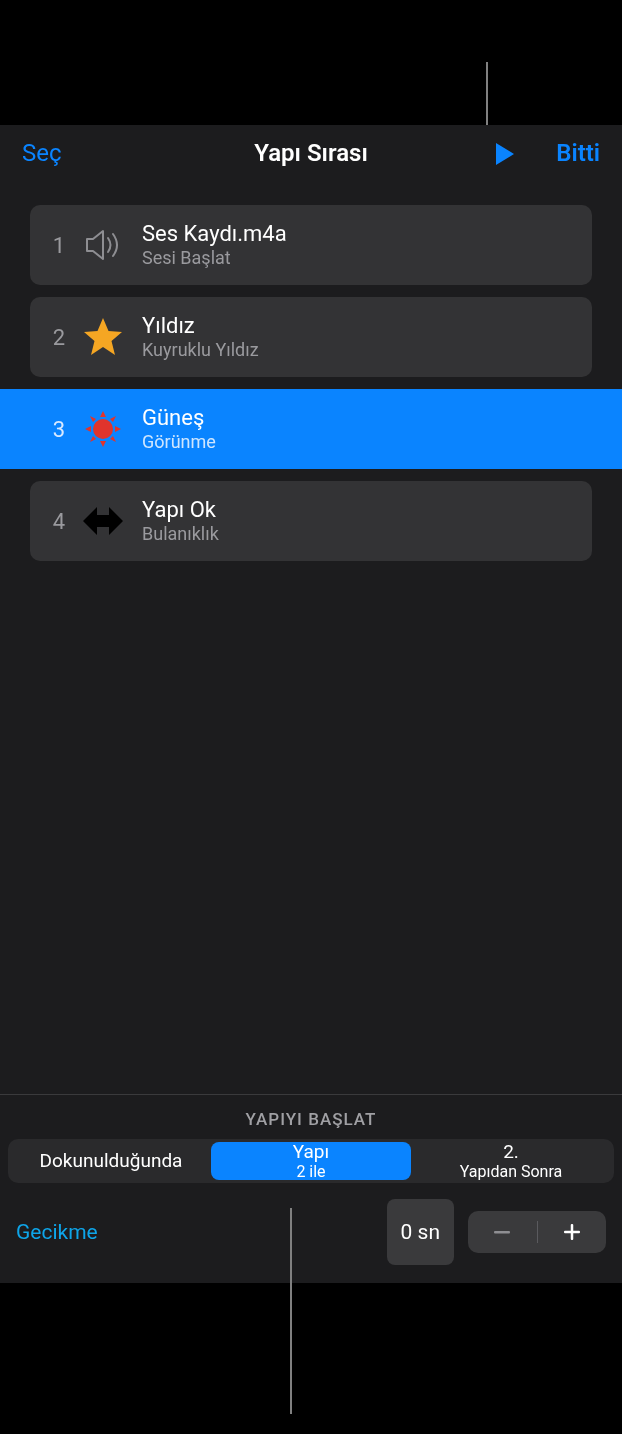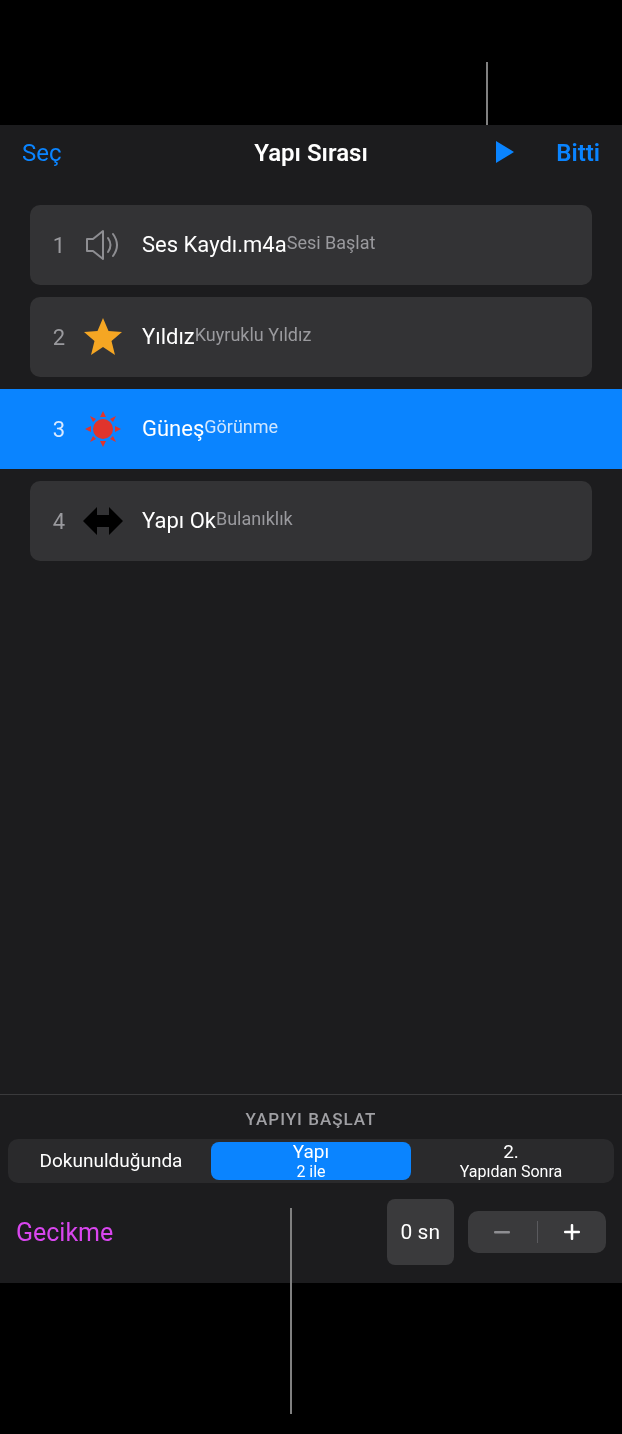--- a/index.html
+++ b/index.html
@@ -41,21 +41,21 @@
     .header-title {
       position: absolute;
       left: 50%;
       transform: translateX(-50%);
       color: #ffffff;
       font-size: 24px;
       font-weight: 600;
     }
     .header-right {
       display: flex;
-      align-items: flex-start;
+      align-items: flex-end;
       gap: 40px;
     }
     .play-icon svg {
       width: 22px;
       height: 26px;
       display: block;
     }
     .done-btn {
       font-size: 24px;
       color: #0a84ff;
@@ -95,20 +95,21 @@
       width: 50px;
       height: 48px;
       display: flex;
       align-items: center;
       justify-content: center;
       margin-left: 6px;
     }
     .item-texts {
       margin-left: 14px;
       display: flex;
+      flex-direction: column;
       justify-content: center;
     }
     .item-title {
       color: #ffffff;
       font-size: 22px;
       font-weight: 400;
       line-height: 1.2;
     }
     .item-sub {
       color: #9a9a9e;
@@ -157,22 +158,22 @@
     .seg-btn.selected {
       background: #0a84ff;
     }
     .delay-row {
       display: flex;
       align-items: center;
       padding: 16px 8px 4px 8px;
       gap: 14px;
     }
     .delay-label {
-      color: #d946ef;
-      font-size: 25px;
+      color: #0ea5e9;
+      font-size: 21px;
       flex: 1;
     }
     .delay-value {
       background: #3a3a3c;
       color: #ffffff;
       border-radius: 8px;
       padding: 21px 14px;
       font-size: 21px;
     }
     .stepper {

